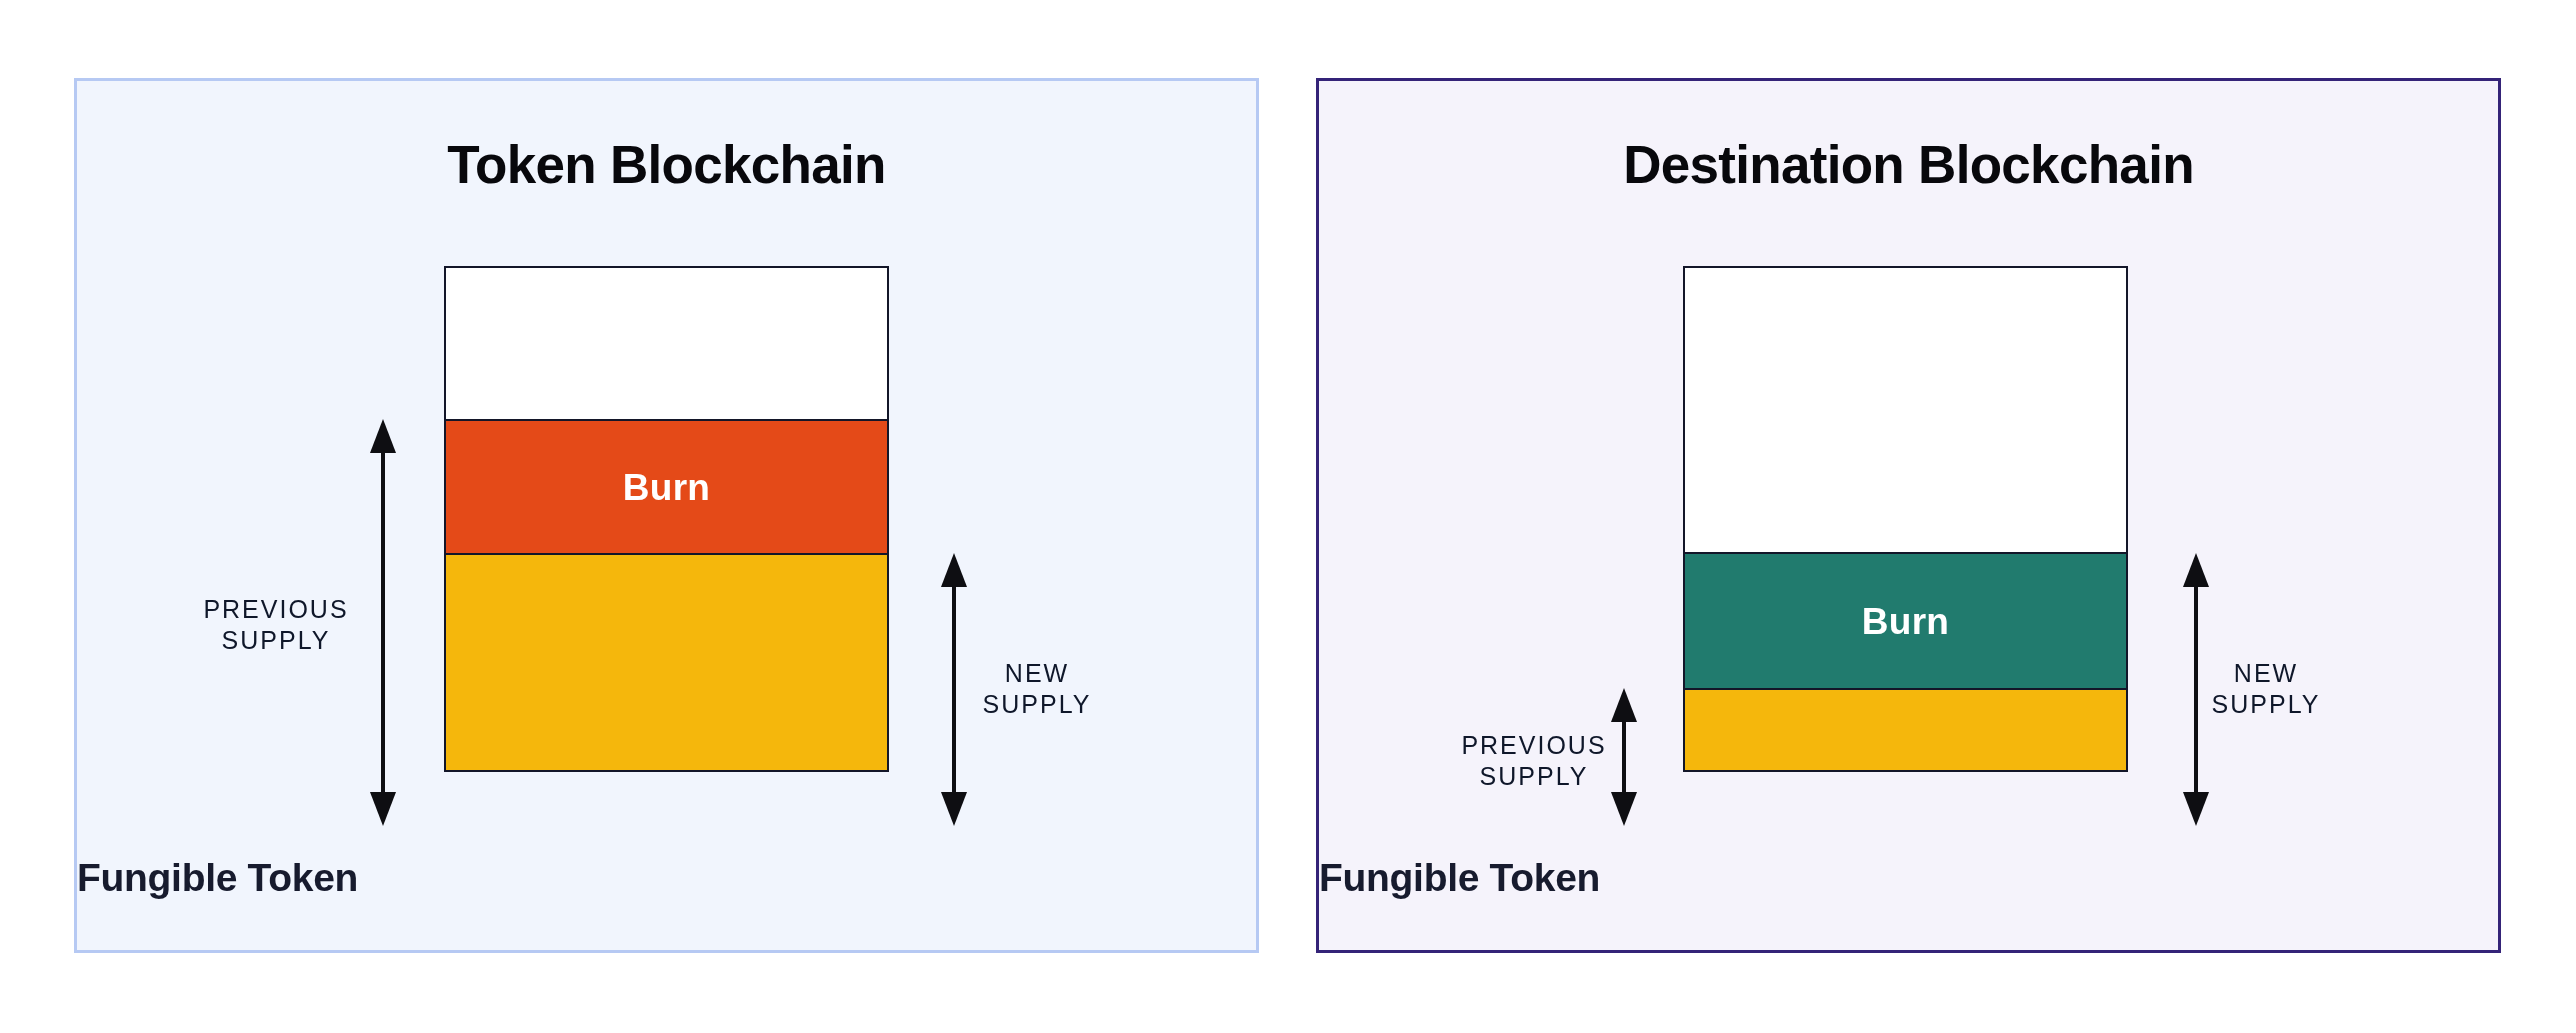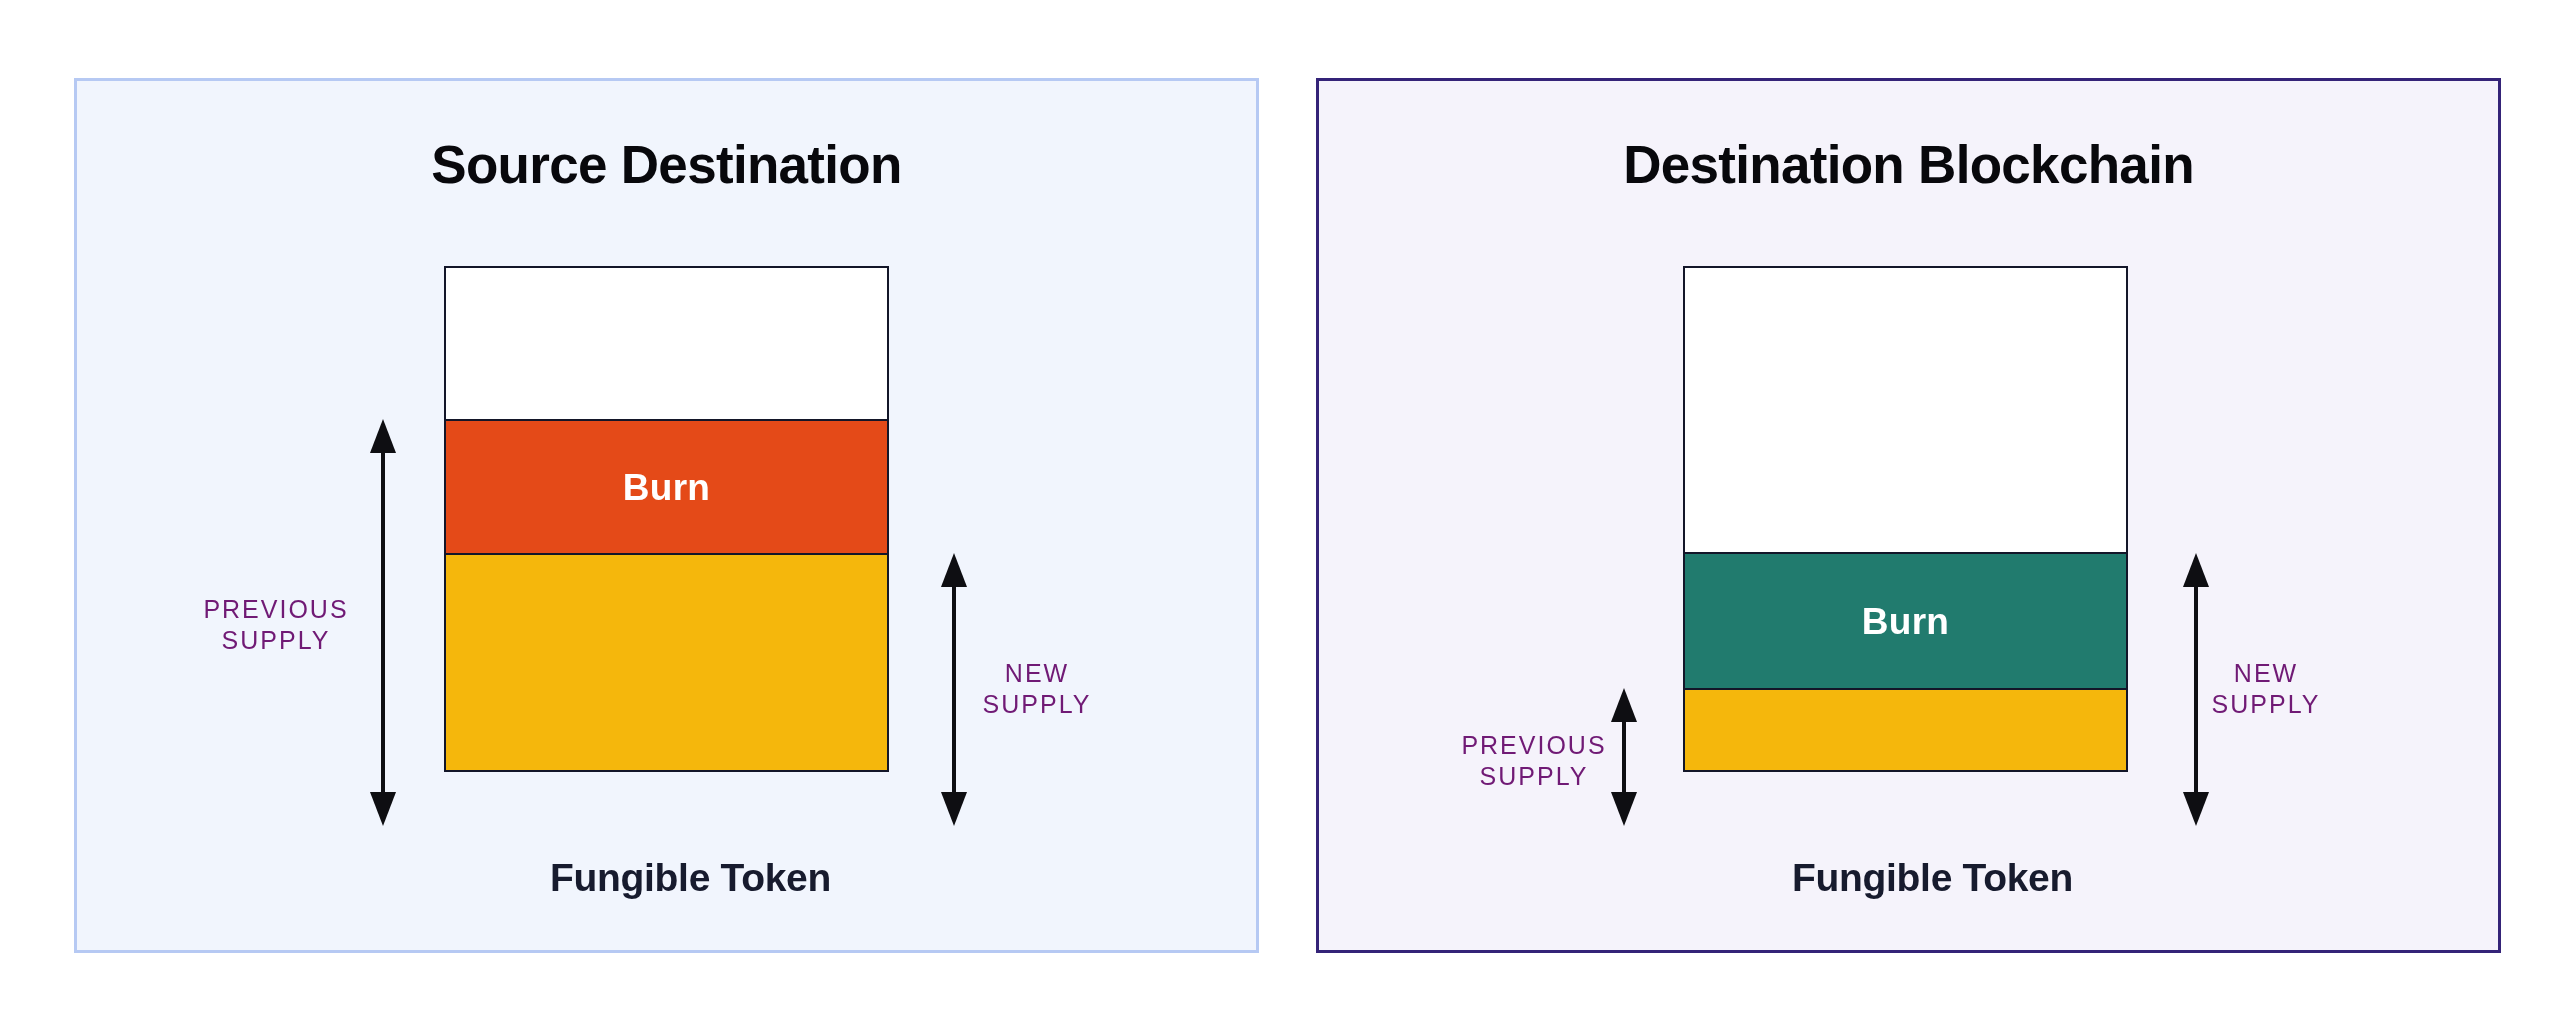--- a/index.html
+++ b/index.html
@@ -25,55 +25,55 @@
   .seg.divider{border-top:2.6px solid #131629;}
   .src-empty{height:151px;}
   .src-action{height:134px;}
   .dst-empty{height:284px;}
   .dst-action{height:136px;}
   .seg.fill{flex:1;}
   .seg-label{
     color:#ffffff;font-size:37px;font-weight:600;letter-spacing:0.3px;line-height:1;
   }
   .caption{
-    position:absolute;top:776px;left:0;width:100%;text-align:center;
-    font-size:39px;font-weight:700;letter-spacing:-0.3px;color:#171B2E;line-height:1.1;margin-left:24px;
+    position:absolute;top:776px;left:0;width:100%;
+    font-size:39px;font-weight:700;letter-spacing:-0.3px;color:#171B2E;line-height:1.1;
   }
   .varrow{
     position:absolute;width:26px;display:flex;flex-direction:column;align-items:center;
   }
   .varrow .head-up{
     width:0;height:0;border-left:13px solid transparent;border-right:13px solid transparent;
     border-bottom:34px solid #0E0E12;flex:0 0 auto;
   }
   .varrow .head-down{
     width:0;height:0;border-left:13px solid transparent;border-right:13px solid transparent;
     border-top:34px solid #0E0E12;flex:0 0 auto;
   }
   .varrow .shaft{width:3.3px;flex:1 1 auto;background:#0E0E12;margin-top:-3.9px;margin-bottom:-3.9px;}
   .span-label{
     position:absolute;text-align:center;font-size:25px;font-weight:400;
-    letter-spacing:2px;line-height:1.24;color:#701a75;
+    letter-spacing:2px;line-height:1.24;color:#0f172a;
   }
   .src-prev-label{left:88px;top:513px;width:222px;}
   .src-new-label{left:862px;top:577px;width:196px;}
   .dst-prev-label{left:104px;top:649px;width:222px;}
   .dst-new-label{left:849px;top:577px;width:196px;}
   .src-prev-arrow{left:293px;top:338px;height:407px;}
   .src-new-arrow{left:864px;top:472px;height:273px;}
   .dst-prev-arrow{left:292px;top:607px;height:138px;}
   .dst-new-arrow{left:864px;top:472px;height:273px;}
 </style>
 </head>
 <body>
 
 <div id="canvas">
 
   <div class="panel source" style="background-color: rgb(241, 245, 253); border-color: rgb(182, 201, 243);">
-    <div class="panel-title">Source Destination</div>
+    <div class="panel-title">Token Blockchain</div>
 
     <div class="bar src-bar">
       <div class="seg src-empty" style="background-color: rgb(255, 255, 255);"></div>
       <div class="seg divider src-action" style="background-color: rgb(228, 74, 24);">
         <span class="seg-label">Burn</span>
       </div>
       <div class="seg divider fill" style="background-color: rgb(245, 183, 12);"></div>
     </div>
 
     <div class="varrow src-prev-arrow">

